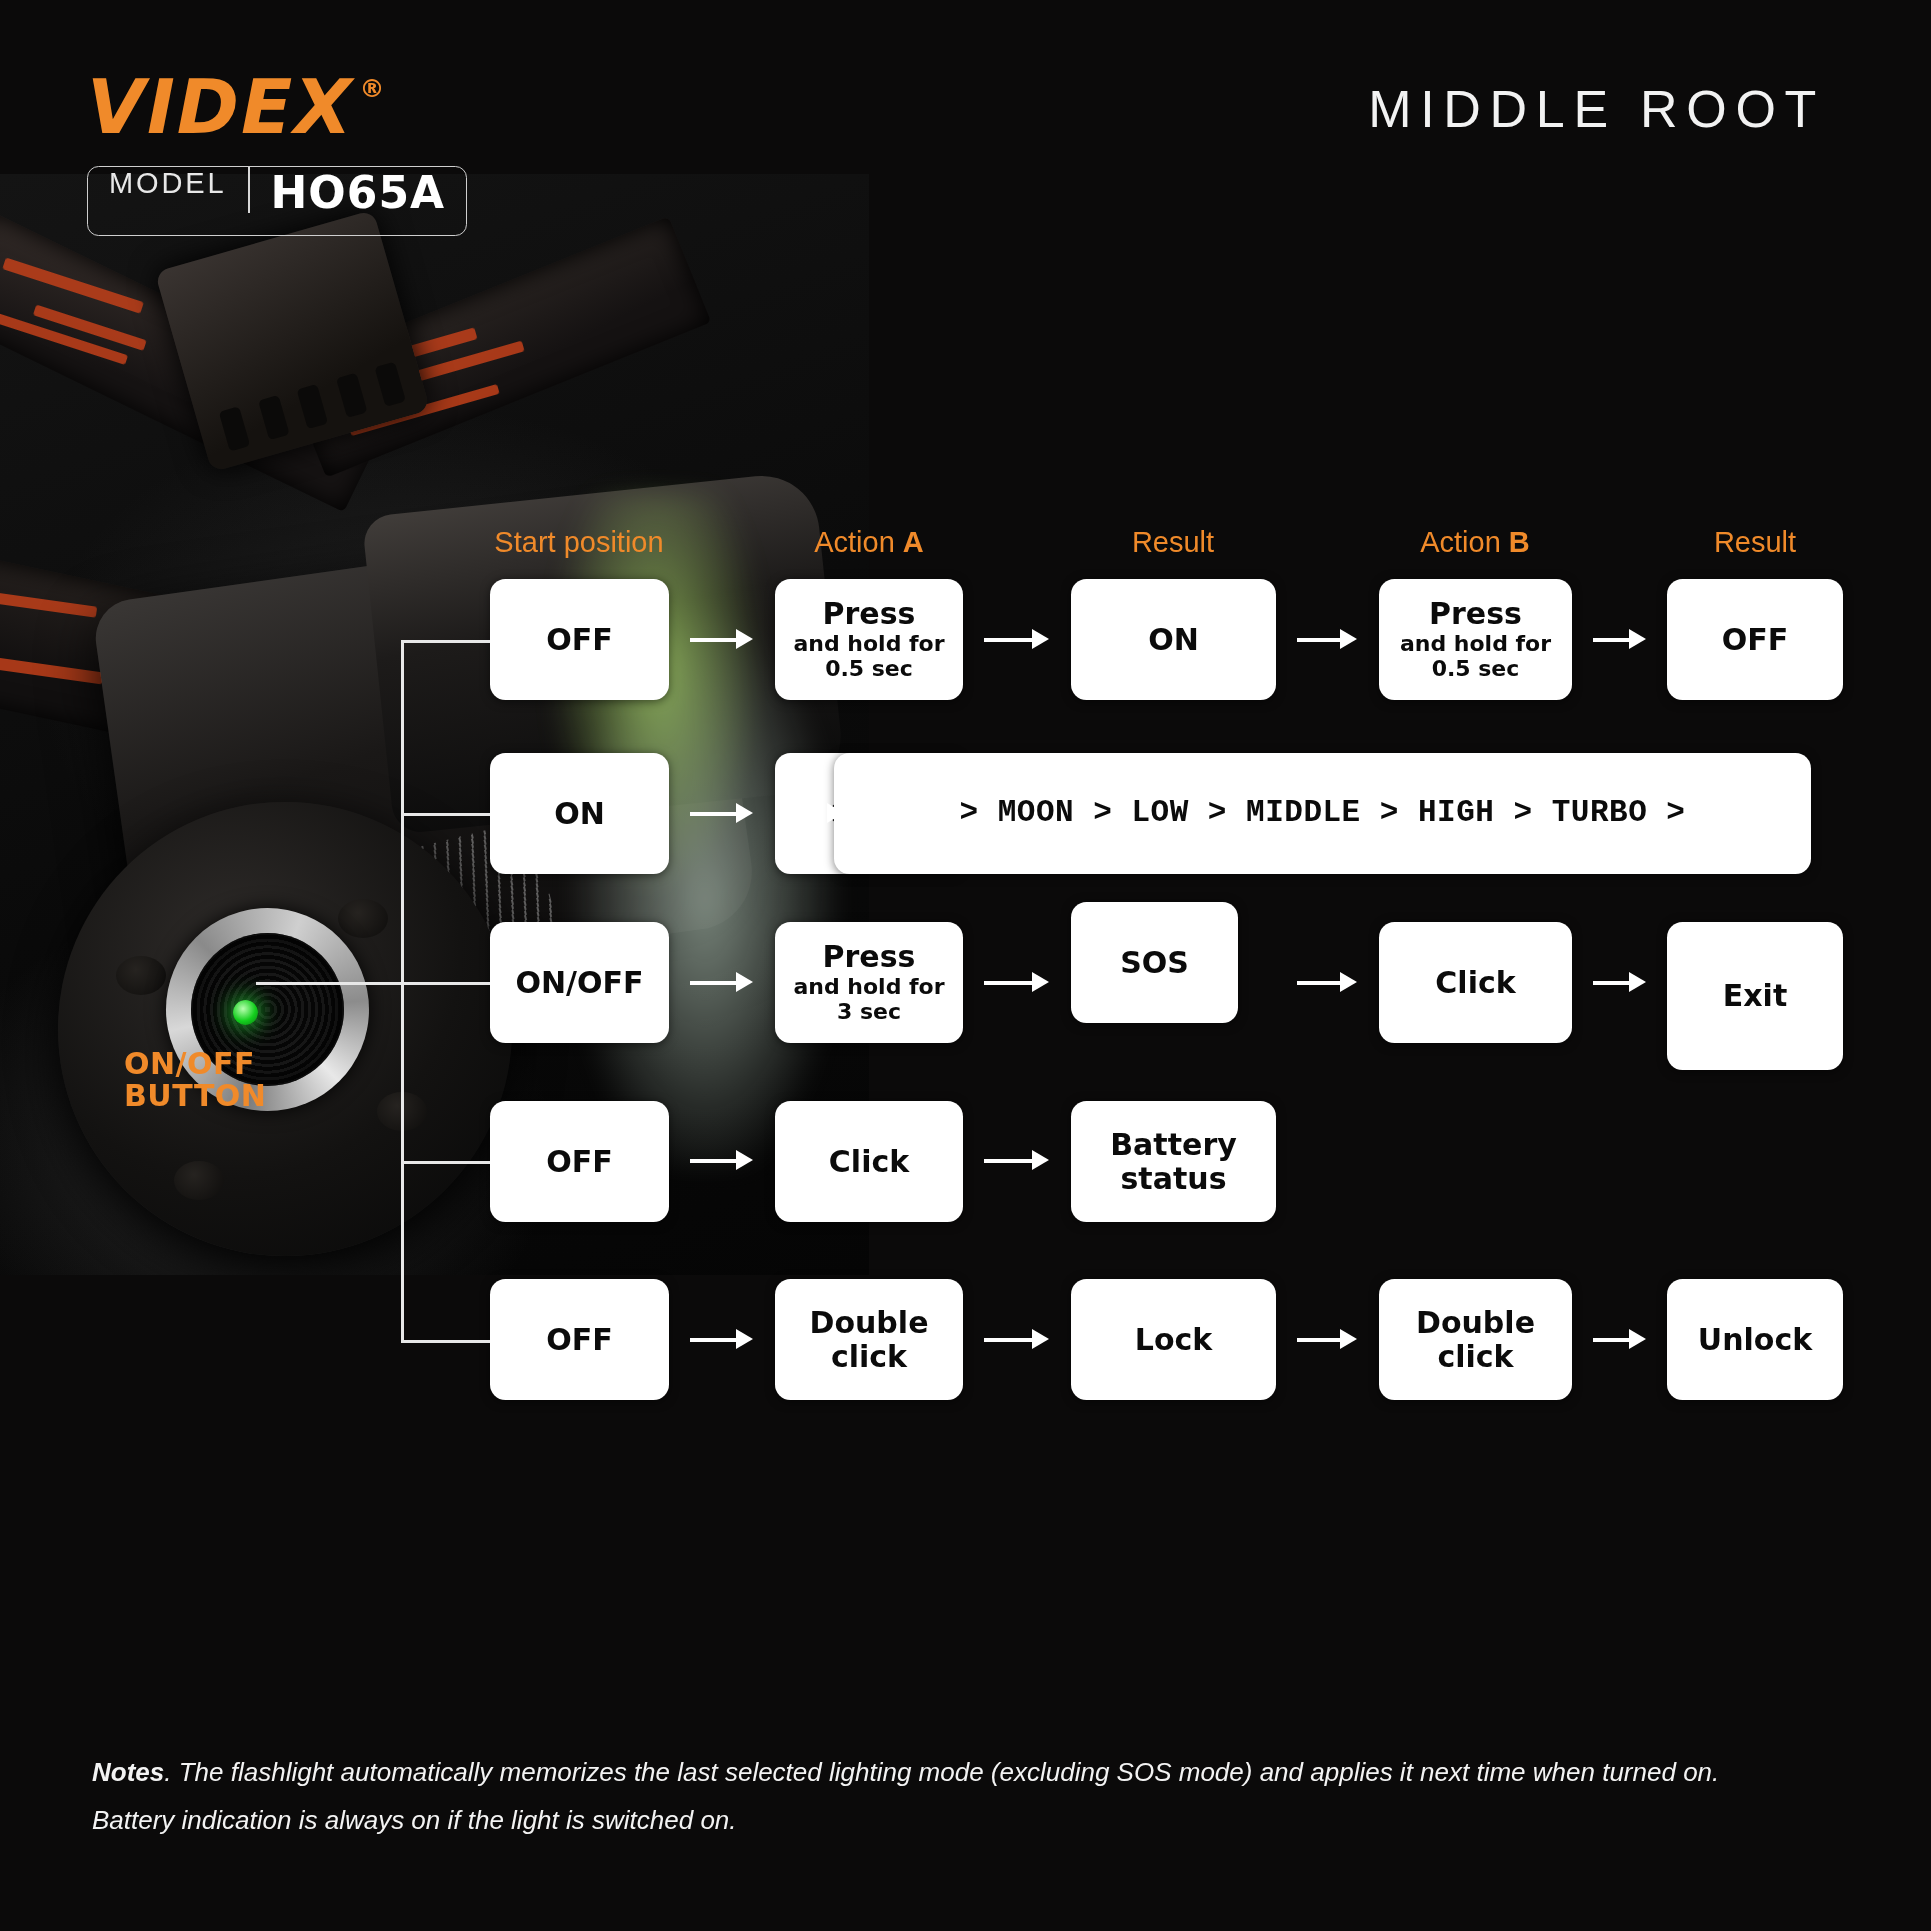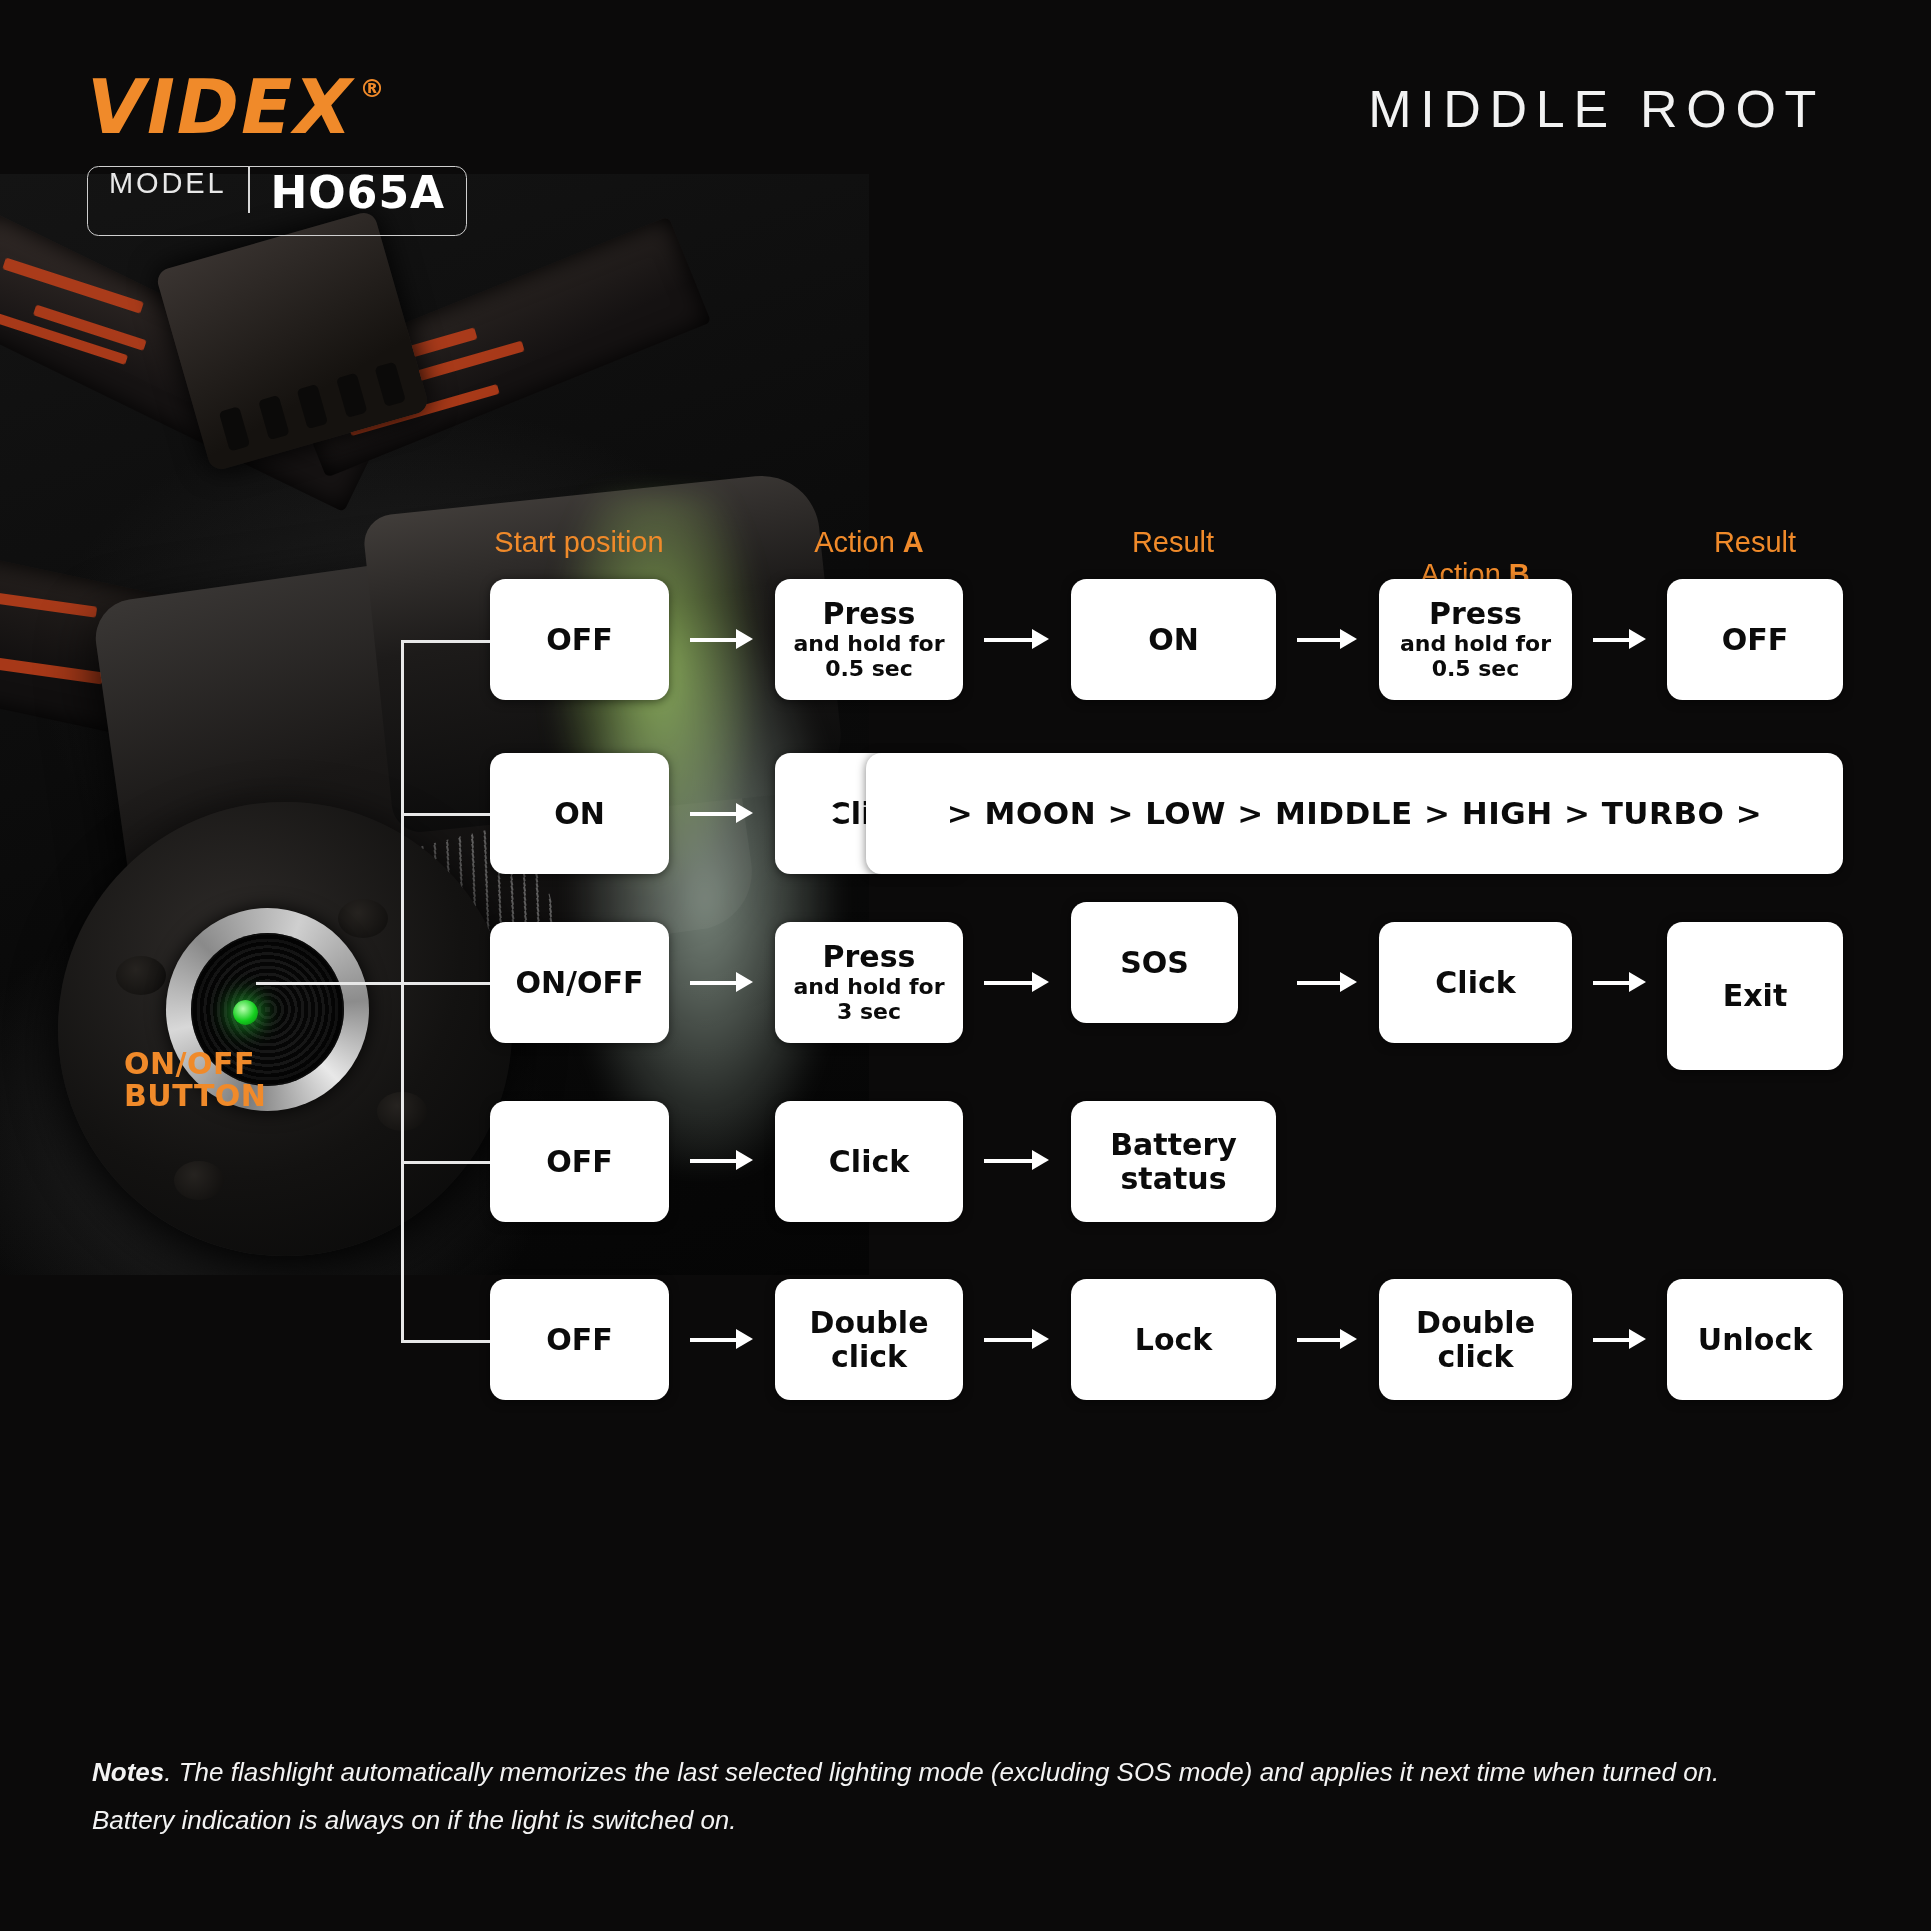--- a/index.html
+++ b/index.html
@@ -238,21 +238,21 @@
 
   <div class="btn-callout">
     <div>ON/OFF</div>
     <div>BUTTON</div>
   </div>
 
   <div id="flow">
       <div class="col-head" style="left:579px; top:526px;"><span>Start position</span></div>
       <div class="col-head" style="left:869px; top:526px;"><span>Action </span><b>A</b></div>
       <div class="col-head" style="left:1173px; top:526px;"><span>Result</span></div>
-      <div class="col-head" style="left:1475px; top:526px;margin-top:32px;"><span>Action </span><b>B</b></div>
+      <div class="col-head" style="left:1475px; top:526px;"><span>Action </span><b>B</b></div>
       <div class="col-head" style="left:1755px; top:526px;"><span>Result</span></div>
       <div class="node" style="left:490px; top:579px; width:179px; height:121px; flex-direction:column;">
         <div class="big">OFF</div>
       </div>
       <div class="node" style="left:775px; top:579px; width:188px; height:121px; flex-direction:column;">
         <div class="big">Press</div>
         <div class="sub">and hold for<br>0.5 sec</div>
       </div>
       <div class="arrow" style="left:690px; top:629px; width:64px;">
         <div class="shaft" style="width: 46px;"></div>
@@ -283,21 +283,21 @@
       <div class="node" style="left:490px; top:753px; width:179px; height:121px; flex-direction:column;">
         <div class="big">ON</div>
       </div>
       <div class="node" style="left:775px; top:753px; width:188px; height:121px; flex-direction:column;">
         <div class="big">Click</div>
       </div>
       <div class="arrow" style="left:690px; top:803px; width:64px;">
         <div class="shaft" style="width: 46px;"></div>
         <div class="headtri" style="left: 46px;"></div>
       </div>
-      <div class="node wide" style="left:866px; top:753px; width:977px; height:121px; flex-direction:column;">
+      <div class="node wide" style="left:834px; top:753px; width:977px; height:121px; flex-direction:column;font-family:Liberation Mono, monospace;">
         <div class="big">&gt; MOON &gt; LOW &gt; MIDDLE &gt; HIGH &gt; TURBO &gt;</div>
       </div>
       <div class="arrow" style="left:984px; top:803px; width:-140px;">
         <div class="shaft"></div>
         <div class="headtri" style="left: -157px;"></div>
       </div>
       <div class="node" style="left:490px; top:922px; width:179px; height:121px; flex-direction:column;">
         <div class="big">ON/OFF</div>
       </div>
       <div class="node" style="left:775px; top:922px; width:188px; height:121px; flex-direction:column;">

